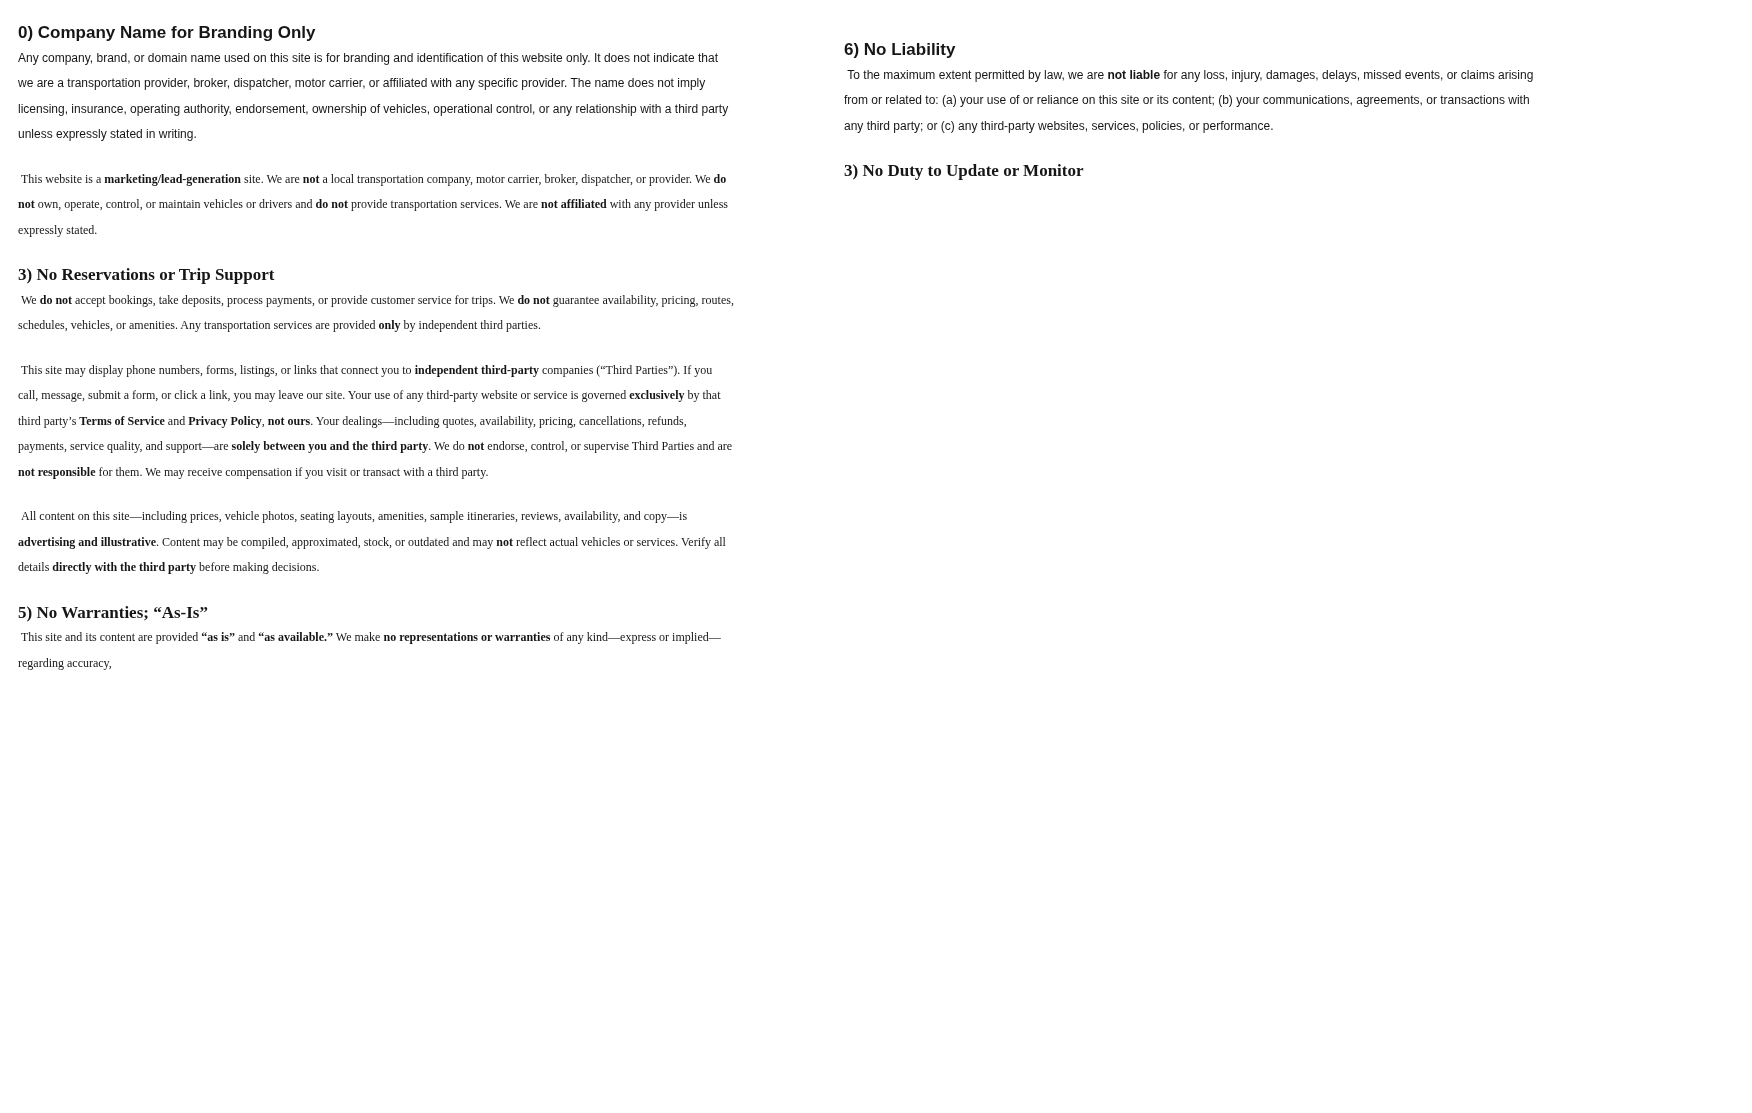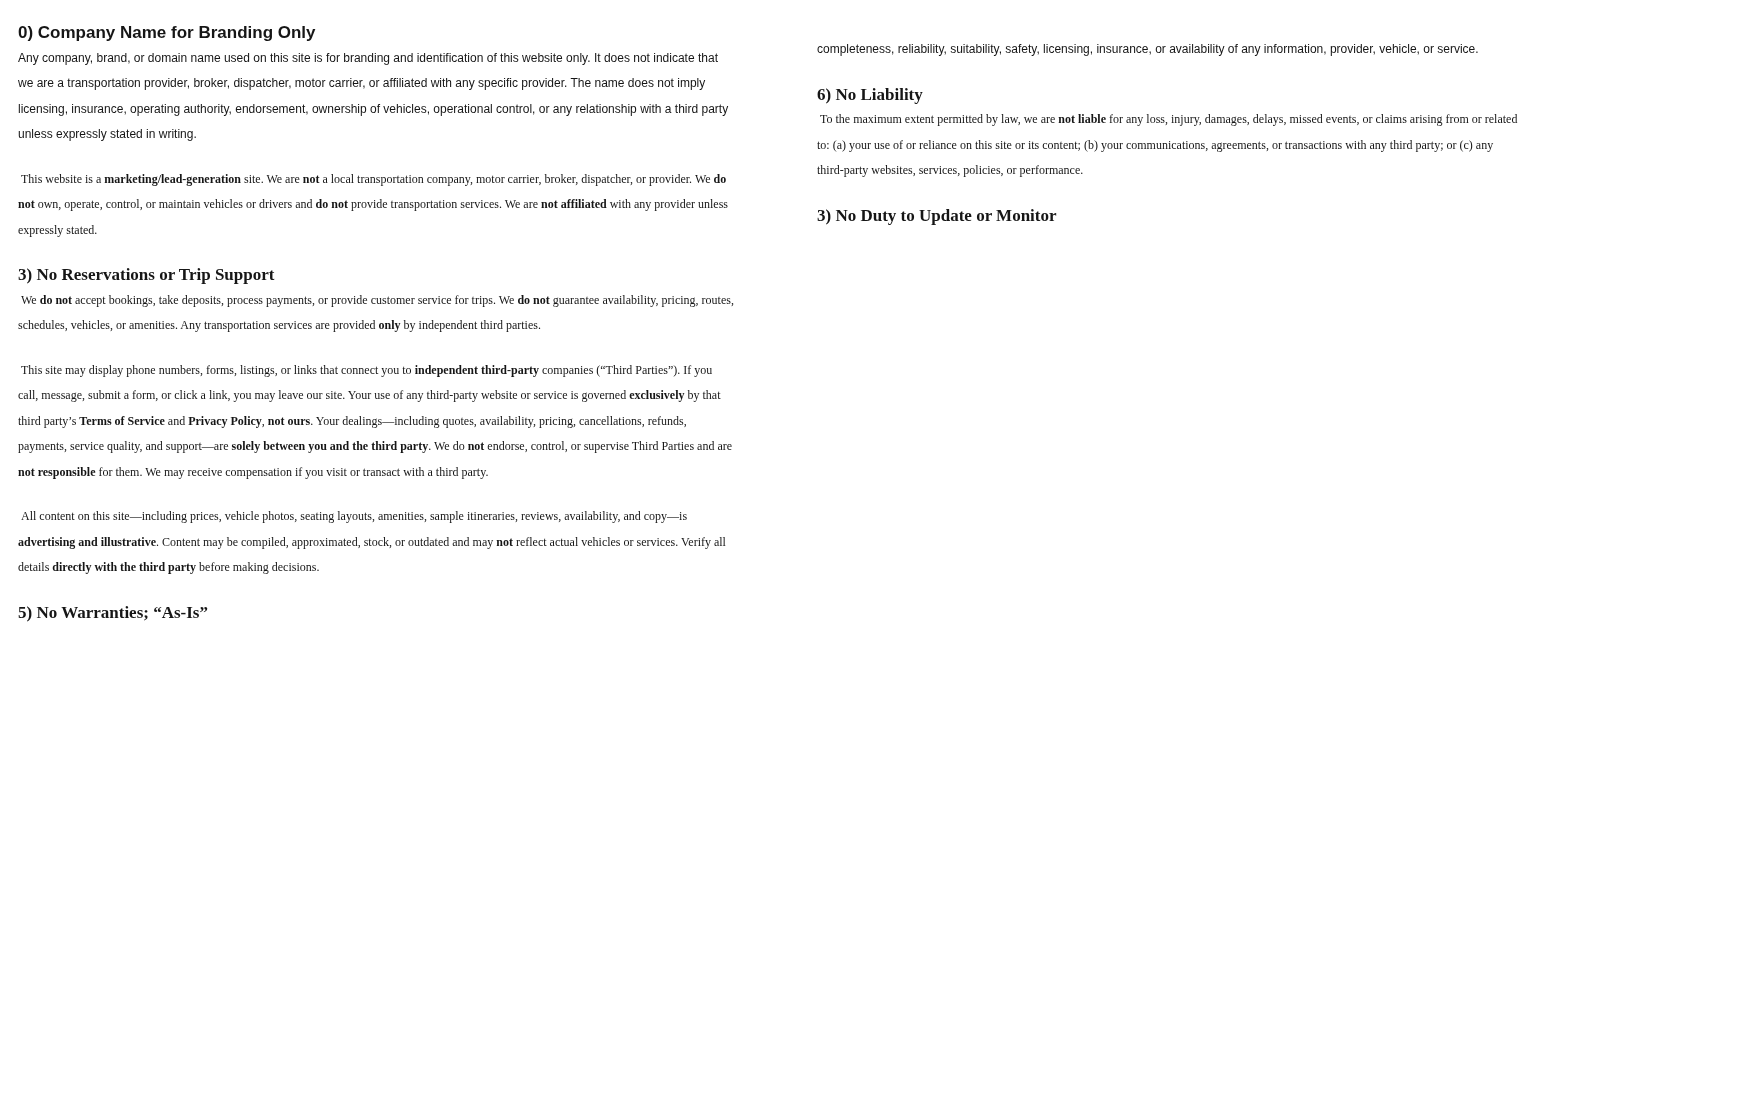--- a/index.html
+++ b/index.html
@@ -17,21 +17,21 @@
   main.page {
     box-sizing: border-box;
     padding: 20px 0 0 18px;
     display: flex;
     align-items: flex-start;
   }
   .col {
     width: 716px;
     flex: 0 0 auto;
   }
-  .col-left { margin-right: 83px; }
+  .col-left { margin-right: 110px; }
   .col-right { width: 704px; padding-top: 17px; }
   .section { margin: 0 0 0 0; }
   .section + .section { margin-top: 19px; font-family: Liberation Serif, serif; }
   .section .heading {
     font-size: 17px;
     line-height: 25.5px;
     font-weight: 700;
   }
   .section .body {
     font-size: 12px;
@@ -58,26 +58,24 @@
         <div class="body"><span> We </span><b>do not</b><span> accept bookings, take deposits, process payments, or provide customer service for trips. We </span><b>do not</b><span> guarantee availability, pricing, routes, schedules, vehicles, or amenities. Any transportation services are provided </span><b>only</b><span> by independent third parties.</span></div>
       </div>
       <div class="section">
         <div class="body"><span> This site may display phone numbers, forms, listings, or links that connect you to </span><b>independent third-party</b><span> companies (“Third Parties”). If you call, message, submit a form, or click a link, you may leave our site. Your use of any third-party website or service is governed </span><b>exclusively</b><span> by that third party’s </span><b>Terms of Service</b><span> and </span><b>Privacy Policy</b><span>, </span><b>not ours</b><span>. Your dealings—including quotes, availability, pricing, cancellations, refunds, payments, service quality, and support—are </span><b>solely between you and the third party</b><span>. We do </span><b>not</b><span> endorse, control, or supervise Third Parties and are </span><b>not responsible</b><span> for them. We may receive compensation if you visit or transact with a third party.</span></div>
       </div>
       <div class="section">
         <div class="body"><span> All content on this site—including prices, vehicle photos, seating layouts, amenities, sample itineraries, reviews, availability, and copy—is </span><b>advertising and illustrative</b><span>. Content may be compiled, approximated, stock, or outdated and may </span><b>not</b><span> reflect actual vehicles or services. Verify all details </span><b>directly with the third party</b><span> before making decisions.</span></div>
       </div>
       <div class="section">
         <div class="heading">5) No Warranties; “As-Is”</div>
+        <div class="body"><span> This site and its content are provided </span><b>“as is”</b><span> and </span><b>“as available.”</b><span> We make </span><b>no representations or warranties</b><span> of any kind—express or implied—regarding accuracy,</span></div>
       </div>
     </section>
   <section class="col col-right" id="col-right">
-      <div class="section">
-        <div class="body"><span>completeness, reliability, suitability, safety, licensing, insurance, or availability of any information, provider, vehicle, or service.</span></div>
-      </div>
       <div class="section">
         <div class="heading">6) No Liability</div>
         <div class="body"><span> To the maximum extent permitted by law, we are </span><b>not liable</b><span> for any loss, injury, damages, delays, missed events, or claims arising from or related to: (a) your use of or reliance on this site or its content; (b) your communications, agreements, or transactions with any third party; or (c) any third-party websites, services, policies, or performance.</span></div>
       </div>
       <div class="section">
         <div class="heading">3) No Duty to Update or Monitor</div>
       </div>
     </section>
 </main>
 

